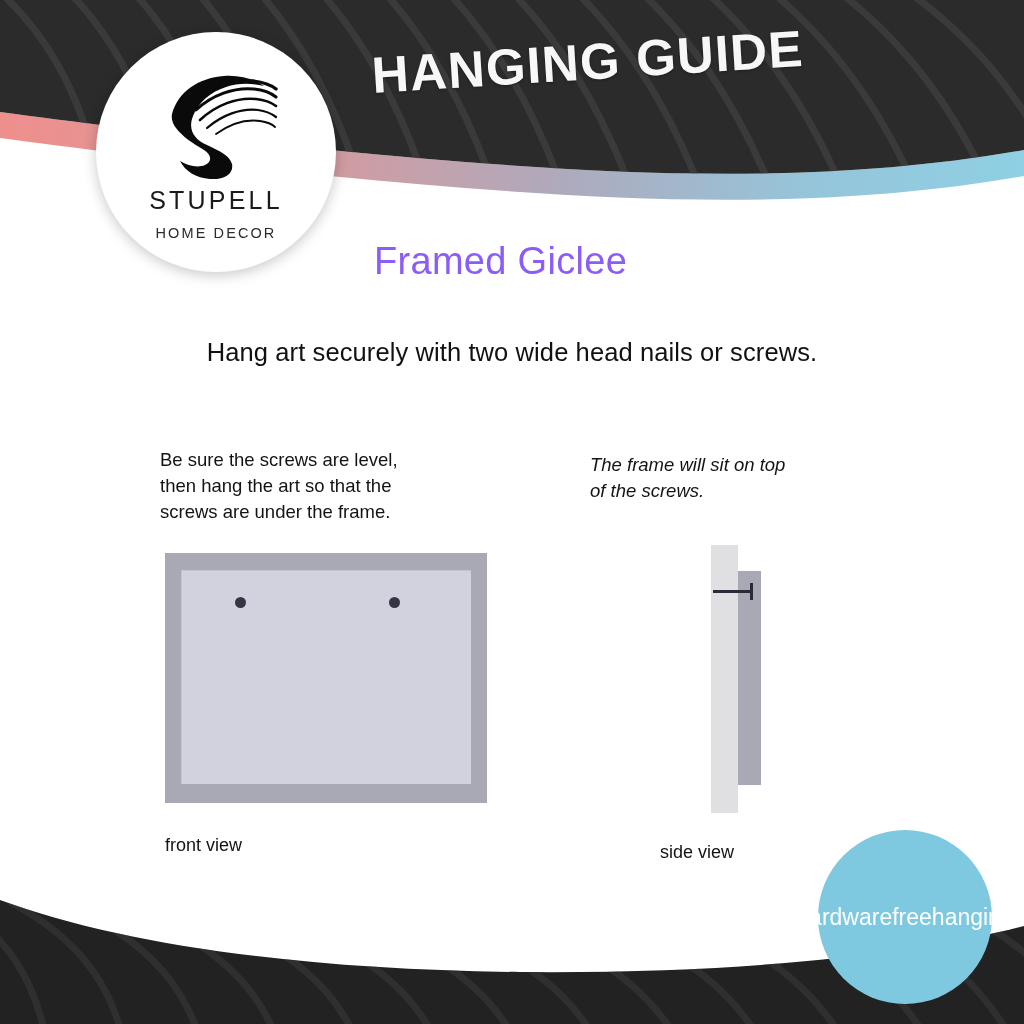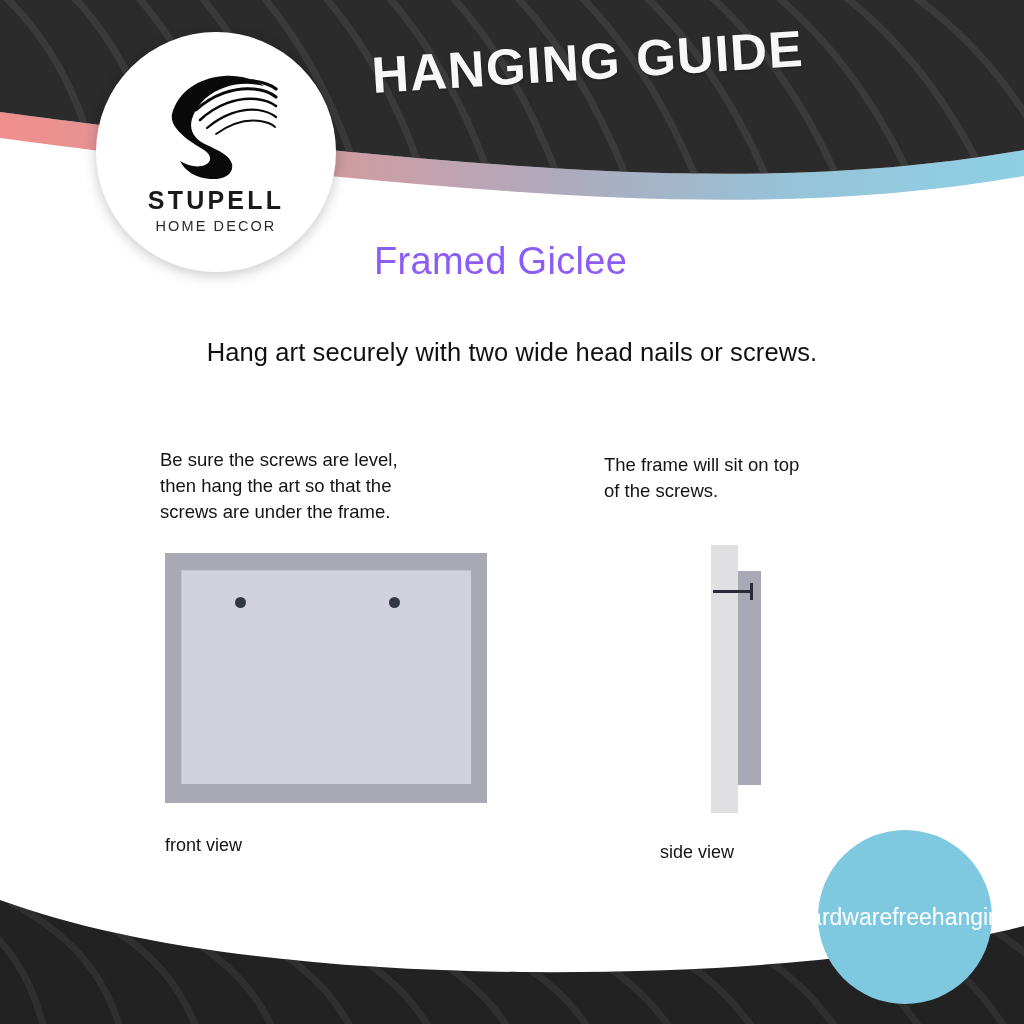--- a/index.html
+++ b/index.html
@@ -55,30 +55,30 @@
   }
   .logo-mark {
     width: 128px;
     height: 116px;
     display: block;
   }
   .logo-word {
     font-size: 25px;
     letter-spacing: 3.2px;
     color: #1a1a1a;
-    font-weight: 700;
+    font-weight: 400;
     margin-top: 6px;
     line-height: 1;
   }
   .logo-sub {
     font-size: 14.5px;
     letter-spacing: 2.1px;
     color: #2b2b2b;
     font-weight: 400;
-    margin-top: 6px;
+    margin-top: 13px;
     line-height: 1;
   }
 
   
   .header-title {
     position: absolute;
     left: 372px;
     top: 46px;
     font-size: 51px;
     font-weight: 700;
@@ -126,23 +126,24 @@
     line-height: 26px;
     color: #141417;
     z-index: 4;
   }
   .caption-left {
     left: 160px;
     top: 447px;
     width: 330px;
   }
   .caption-right {
-    left: 604px;
+    left: 590px;
     top: 452px;
     width: 310px;
+    font-style: italic;
   }
   .caption div { white-space: nowrap; }
 
   
   .front-view {
     position: absolute;
     left: 165px;
     top: 553px;
     width: 322px;
     height: 250px;

